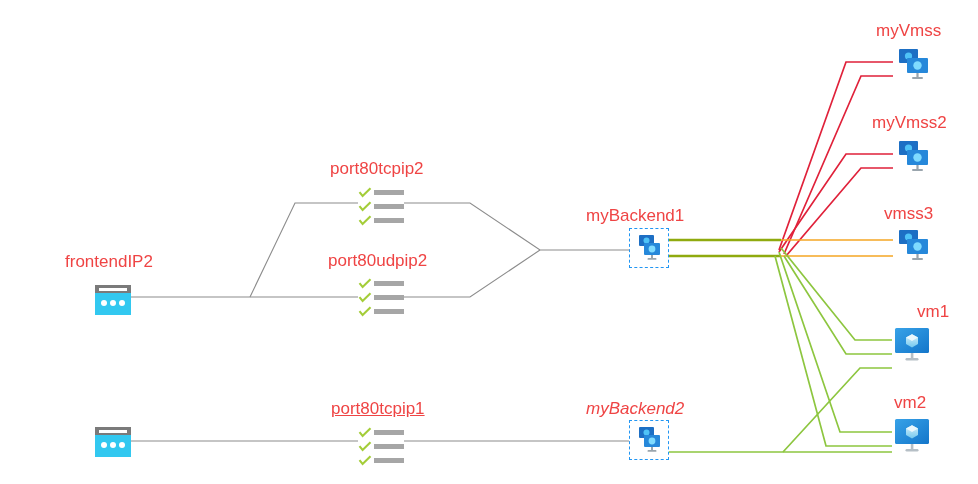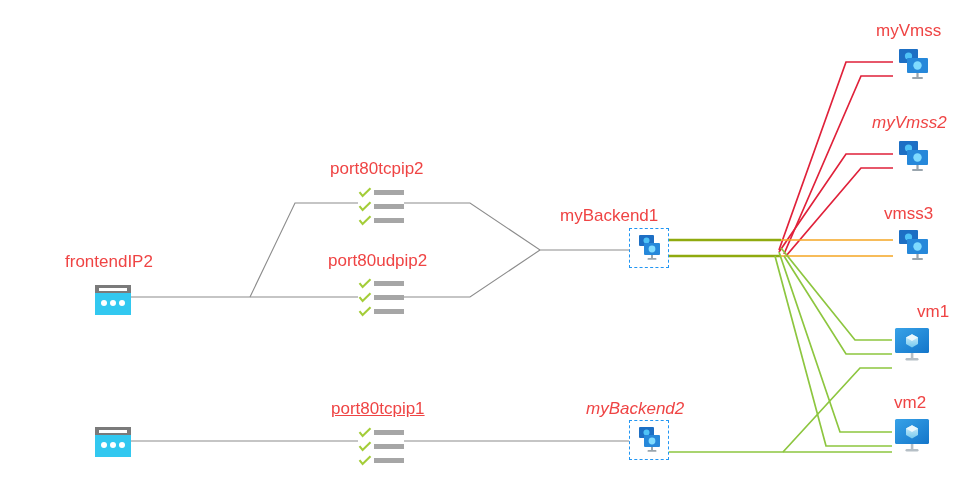--- a/index.html
+++ b/index.html
@@ -261,21 +261,21 @@
       </div>
       <div class="rule-row r3">
         <svg class="rule-check" viewBox="0 0 14 11">
             <path d="M1.5 5.2 L4.6 9 L12.5 1.2" fill="none" stroke="#a4cd39" stroke-width="2.1"></path>
           </svg>
         <div class="rule-bar"></div>
       </div>
     </div>
   </div>
 
-  <div class="node-label" style="left:560px; top:207px;text-align:center;">myBackend1</div>
+  <div class="node-label" style="left:586px; top:207px;text-align:center;">myBackend1</div>
   <div class="node-icon" style="left:629px; top:228px;">
     <div class="ico-backend">
       <svg class="bk-inner" viewBox="0 0 32 32">
         <rect x="6" y="3" width="15" height="11" rx="1" fill="#1d6fc4"></rect>
         <circle cx="13.5" cy="8.5" r="3" fill="#4fc3f7"></circle>
         <rect x="11" y="11" width="16" height="12" rx="1" fill="#2688da"></rect>
         <circle cx="19" cy="17" r="3.4" fill="#7fdbff"></circle>
         <rect x="18" y="23" width="2" height="3" fill="#9aa5ad"></rect>
         <rect x="14.5" y="26" width="9" height="1.8" rx="0.9" fill="#9aa5ad"></rect>
       </svg>
@@ -301,21 +301,21 @@
     <svg class="ico-vmss" viewBox="0 0 42 38">
       <rect x="6" y="2" width="19" height="14" rx="1" fill="#1d6fc4"></rect>
       <circle cx="15.5" cy="9" r="3.6" fill="#4fc3f7"></circle>
       <rect x="14" y="11" width="21" height="15" rx="1" fill="#2688da"></rect>
       <circle cx="24.5" cy="18.5" r="4.2" fill="#7fdbff"></circle>
       <rect x="23.4" y="26" width="2.2" height="4" fill="#9aa5ad"></rect>
       <rect x="19" y="30" width="11" height="2" rx="1" fill="#9aa5ad"></rect>
     </svg>
   </div>
 
-  <div class="node-label" style="left:872px; top:114px;font-style:italic;">myVmss2</div>
+  <div class="node-label" style="left:872px; top:114px;">myVmss2</div>
   <div class="node-icon" style="left:893px; top:139px;">
     <svg class="ico-vmss" viewBox="0 0 42 38">
       <rect x="6" y="2" width="19" height="14" rx="1" fill="#1d6fc4"></rect>
       <circle cx="15.5" cy="9" r="3.6" fill="#4fc3f7"></circle>
       <rect x="14" y="11" width="21" height="15" rx="1" fill="#2688da"></rect>
       <circle cx="24.5" cy="18.5" r="4.2" fill="#7fdbff"></circle>
       <rect x="23.4" y="26" width="2.2" height="4" fill="#9aa5ad"></rect>
       <rect x="19" y="30" width="11" height="2" rx="1" fill="#9aa5ad"></rect>
     </svg>
   </div>

